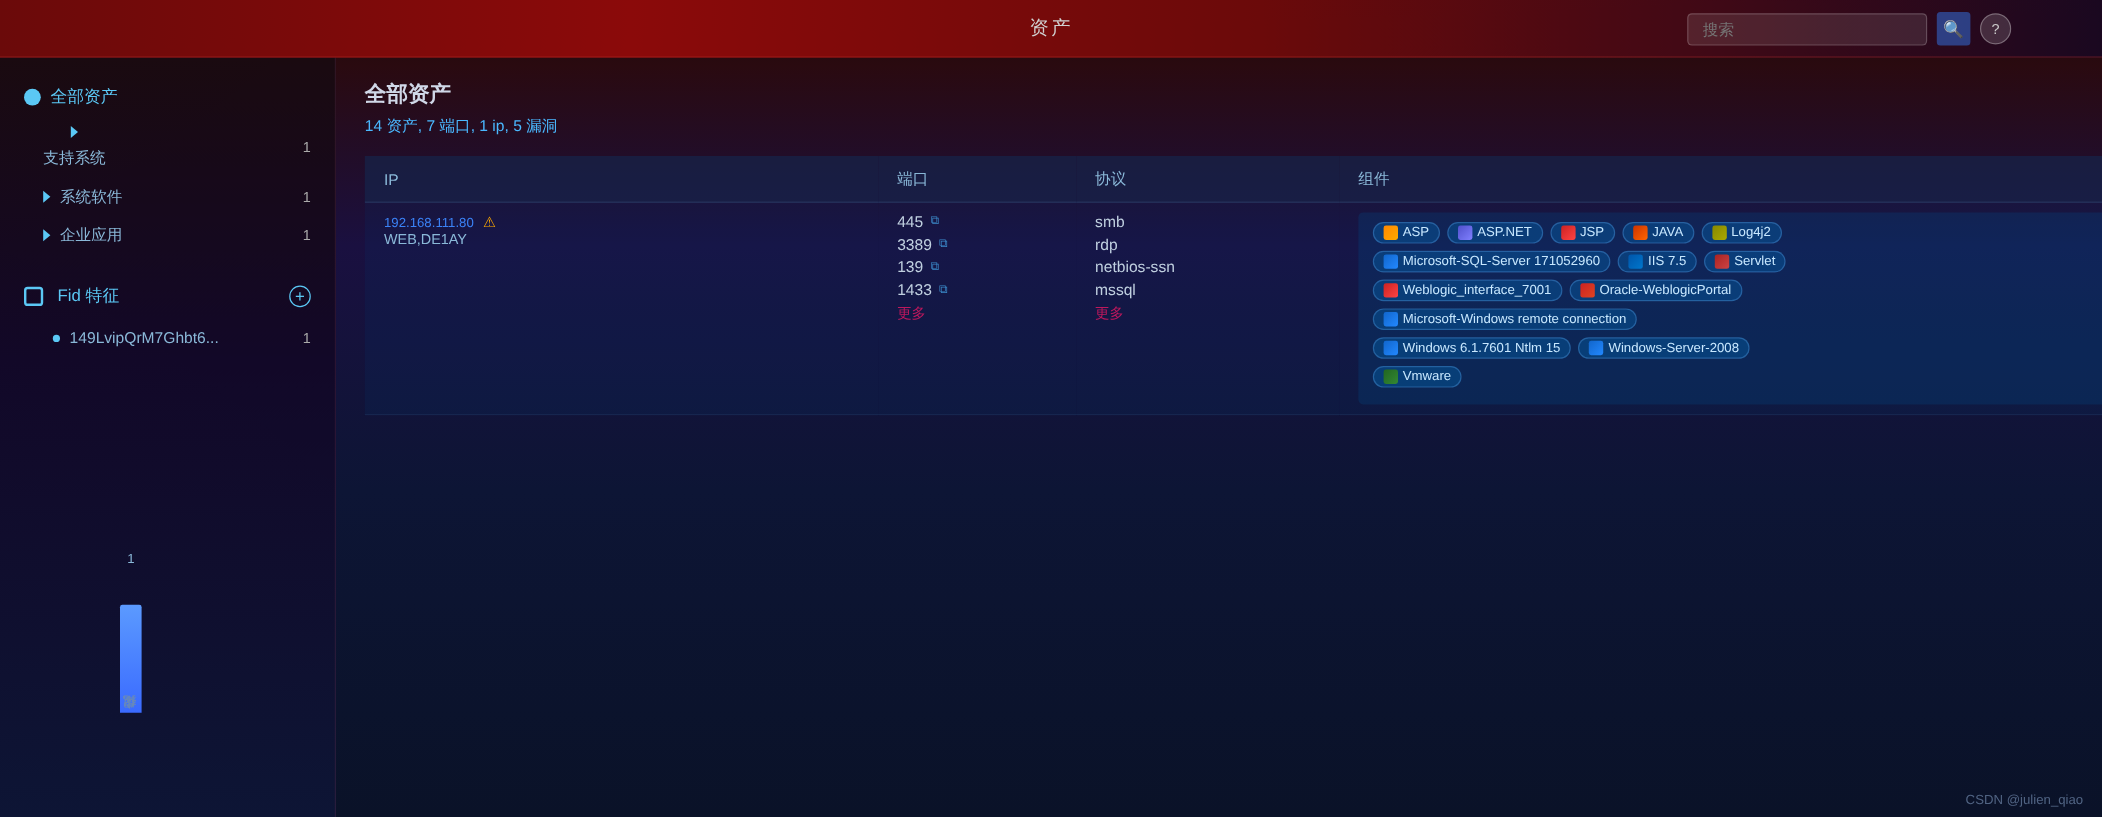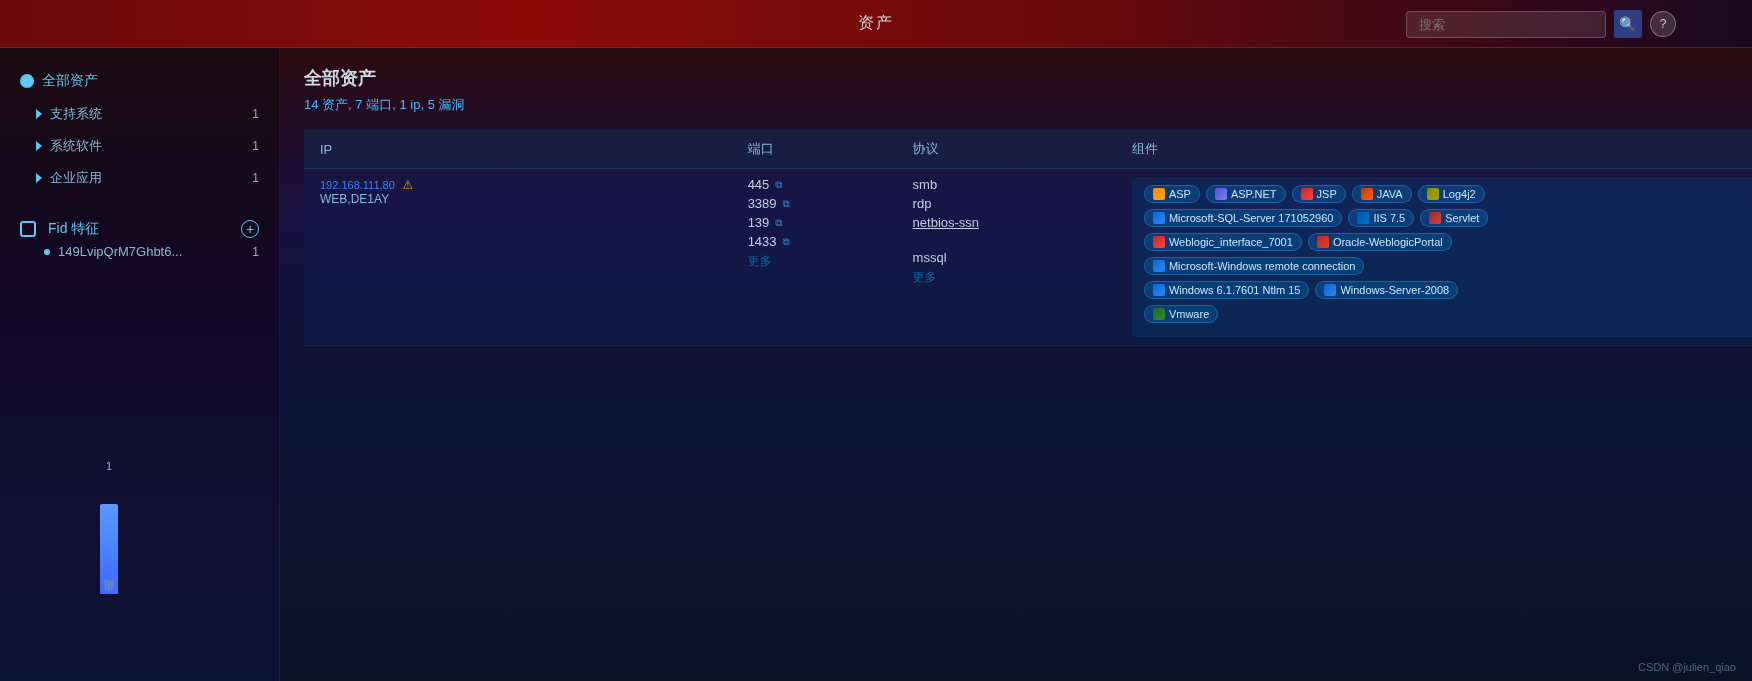--- a/index.html
+++ b/index.html
@@ -150,21 +150,21 @@
     .fid-section {
       margin-top: 20px;
       padding: 0 20px;
     }
     .fid-header {
       display: flex;
       align-items: center;
       justify-content: space-between;
       color: #5bc8f5;
       font-size: 14px;
-      margin-bottom: 0;
+      margin-bottom: 12px;
       text-align: center;
     }
     .fid-header .left {
       display: flex;
       align-items: center;
       gap: 8px;
     }
     .fid-sub-item {
       display: flex;
       align-items: center;
@@ -283,21 +283,21 @@
       gap: 6px;
       margin-bottom: 4px;
     }
     .copy-icon {
       color: #4ab8ff;
       font-size: 10px;
       cursor: pointer;
       opacity: 0.7;
     }
     .more-link {
-      color: #0369a1;
+      color: #be185d;
       font-size: 12px;
       cursor: pointer;
       display: block;
       margin-top: 2px;
     }
 
     
     .components-cell {
       background: rgba(0, 80, 140, 0.25);
       border-radius: 4px;
@@ -374,21 +374,21 @@
 
 <div class="sidebar">
   <div class="sidebar-section">
     <div class="sidebar-item-header">
       <div class="item-left">
         <span class="dot-icon" style="background:#5bc8f5;width:14px;height:14px;"></span>
         <span>全部资产</span>
       </div>
     </div>
     <div class="sidebar-sub-item">
-      <div style="display:flex;align-items:center;gap:8px;">
+      <div style="display:flex;align-items:center;gap:8px;flex-direction:column;">
         <span class="triangle-right"></span>
         <span>支持系统</span>
       </div>
       <span class="count-badge">1</span>
     </div>
     <div class="sidebar-sub-item">
       <div style="display:flex;align-items:center;gap:8px;text-align:center;">
         <span class="triangle-right"></span>
         <span>系统软件</span>
       </div>
@@ -478,21 +478,21 @@
           </div>
           <div class="port-row">
             <span>1433</span>
             <span class="copy-icon">⧉</span>
           </div>
           <span class="more-link">更多</span>
         </td>
         <td>
           <div style="margin-bottom:4px;">smb</div>
           <div style="margin-bottom:4px;">rdp</div>
-          <div style="margin-bottom:20px;text-decoration:underline;">netbios-ssn</div>
+          <div style="margin-bottom:4px;">netbios-ssn</div>
           <div style="margin-bottom:4px;">mssql</div>
           <span class="more-link">更多</span>
         </td>
         <td>
           <div class="components-cell">
             <div class="tag-row">
               <span class="tag">
                 <span class="tag-icon asp"></span>
                 <span>ASP</span>
               </span>

